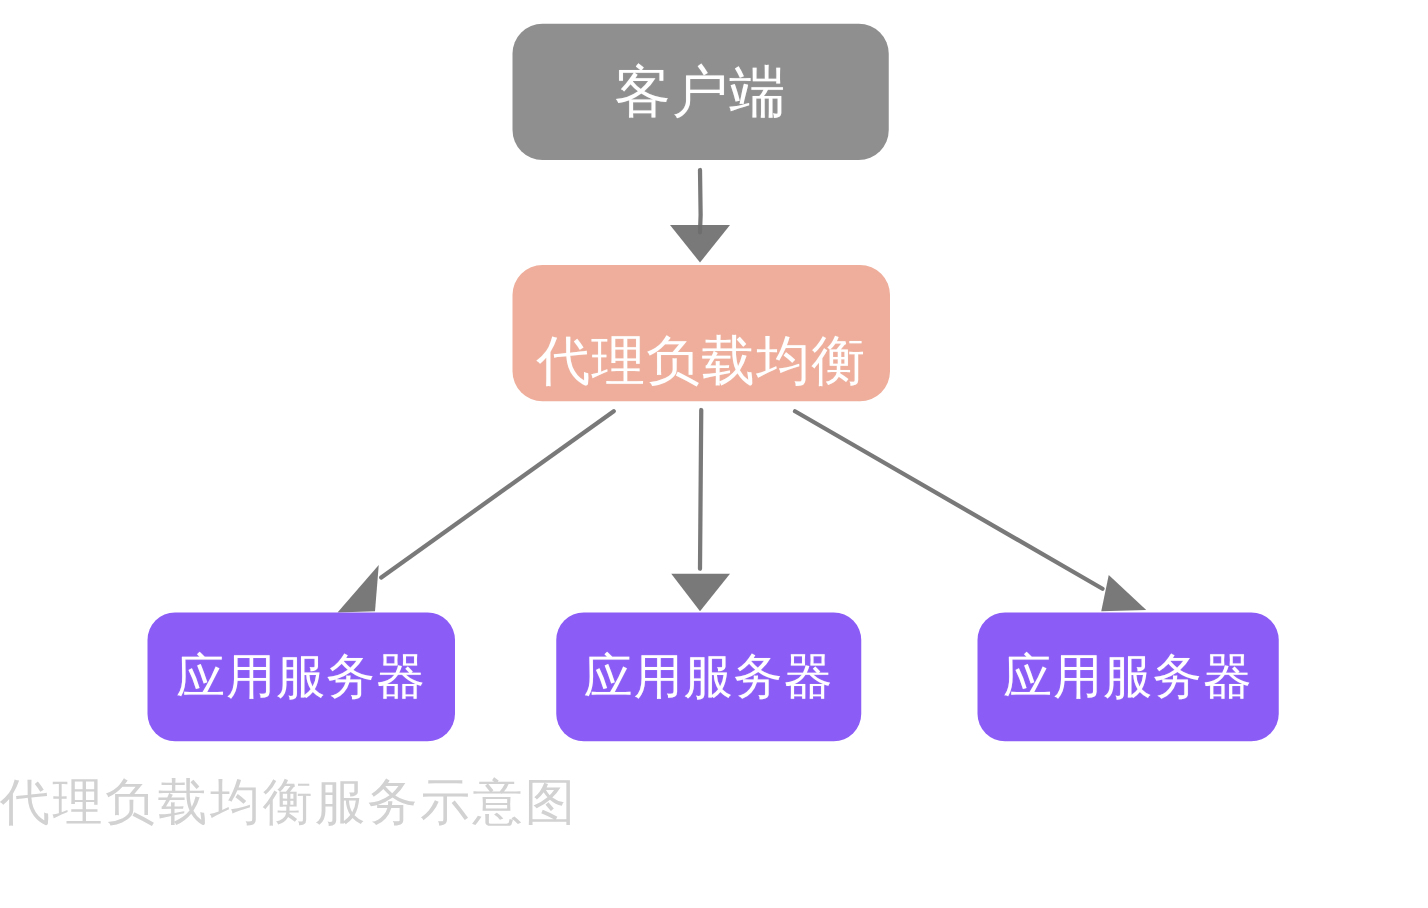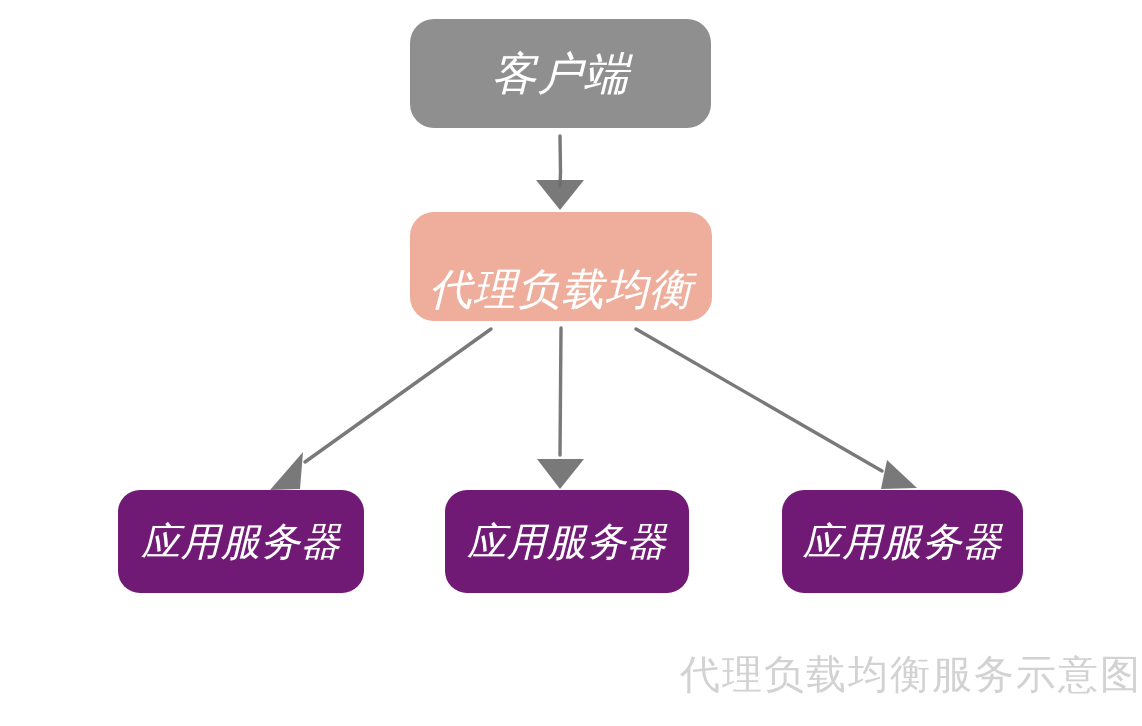--- a/index.html
+++ b/index.html
@@ -22,21 +22,20 @@
     position: absolute;
     box-sizing: border-box;
     display: flex;
     align-items: center;
     justify-content: center;
     border-radius: 22px;
     color: #ffffff;
     letter-spacing: 0.06em;
     text-align: right;
     user-select: none;
-    font-style: italic;
   }
   .node-label {
     display: block;
     line-height: 1;
     font-weight: 400;
     text-shadow: 0 0 1px rgba(255,255,255,0.35);
   }
   #node-client {
     left: 410px;
     top: 19px;
@@ -56,21 +55,21 @@
     background: #eeae9b;
     border-radius: 24px;
   }
   #node-proxy .node-label {
     font-size: 43px;
     margin-top: 46px;
   }
   .node-appserver {
     top: 490px;
     height: 103px;
-    background: #701a75;
+    background: #8b5cf6;
     border-radius: 22px;
   }
   .node-appserver .node-label {
     font-size: 39px;
   }
   #node-app-1 { left: 118px; width: 246px; }
   #node-app-2 { left: 445px; width: 244px; }
   #node-app-3 { left: 782px; width: 241px; }
 
   #edge-layer {
@@ -89,23 +88,23 @@
     opacity: 0.92;
   }
   .edge-head {
     fill: #6e6e6e;
     opacity: 0.92;
   }
 
   #figure-caption {
     position: absolute;
     left: 0;
-    top: 650px;
+    top: 618px;
     width: 1142px;
-    text-align: right;
+    text-align: left;
     color: #d2d2d2;
     font-size: 40px;
     letter-spacing: 0.05em;
     line-height: 1.2;
     user-select: none;
   }
 </style>
 </head>
 <body>
 

